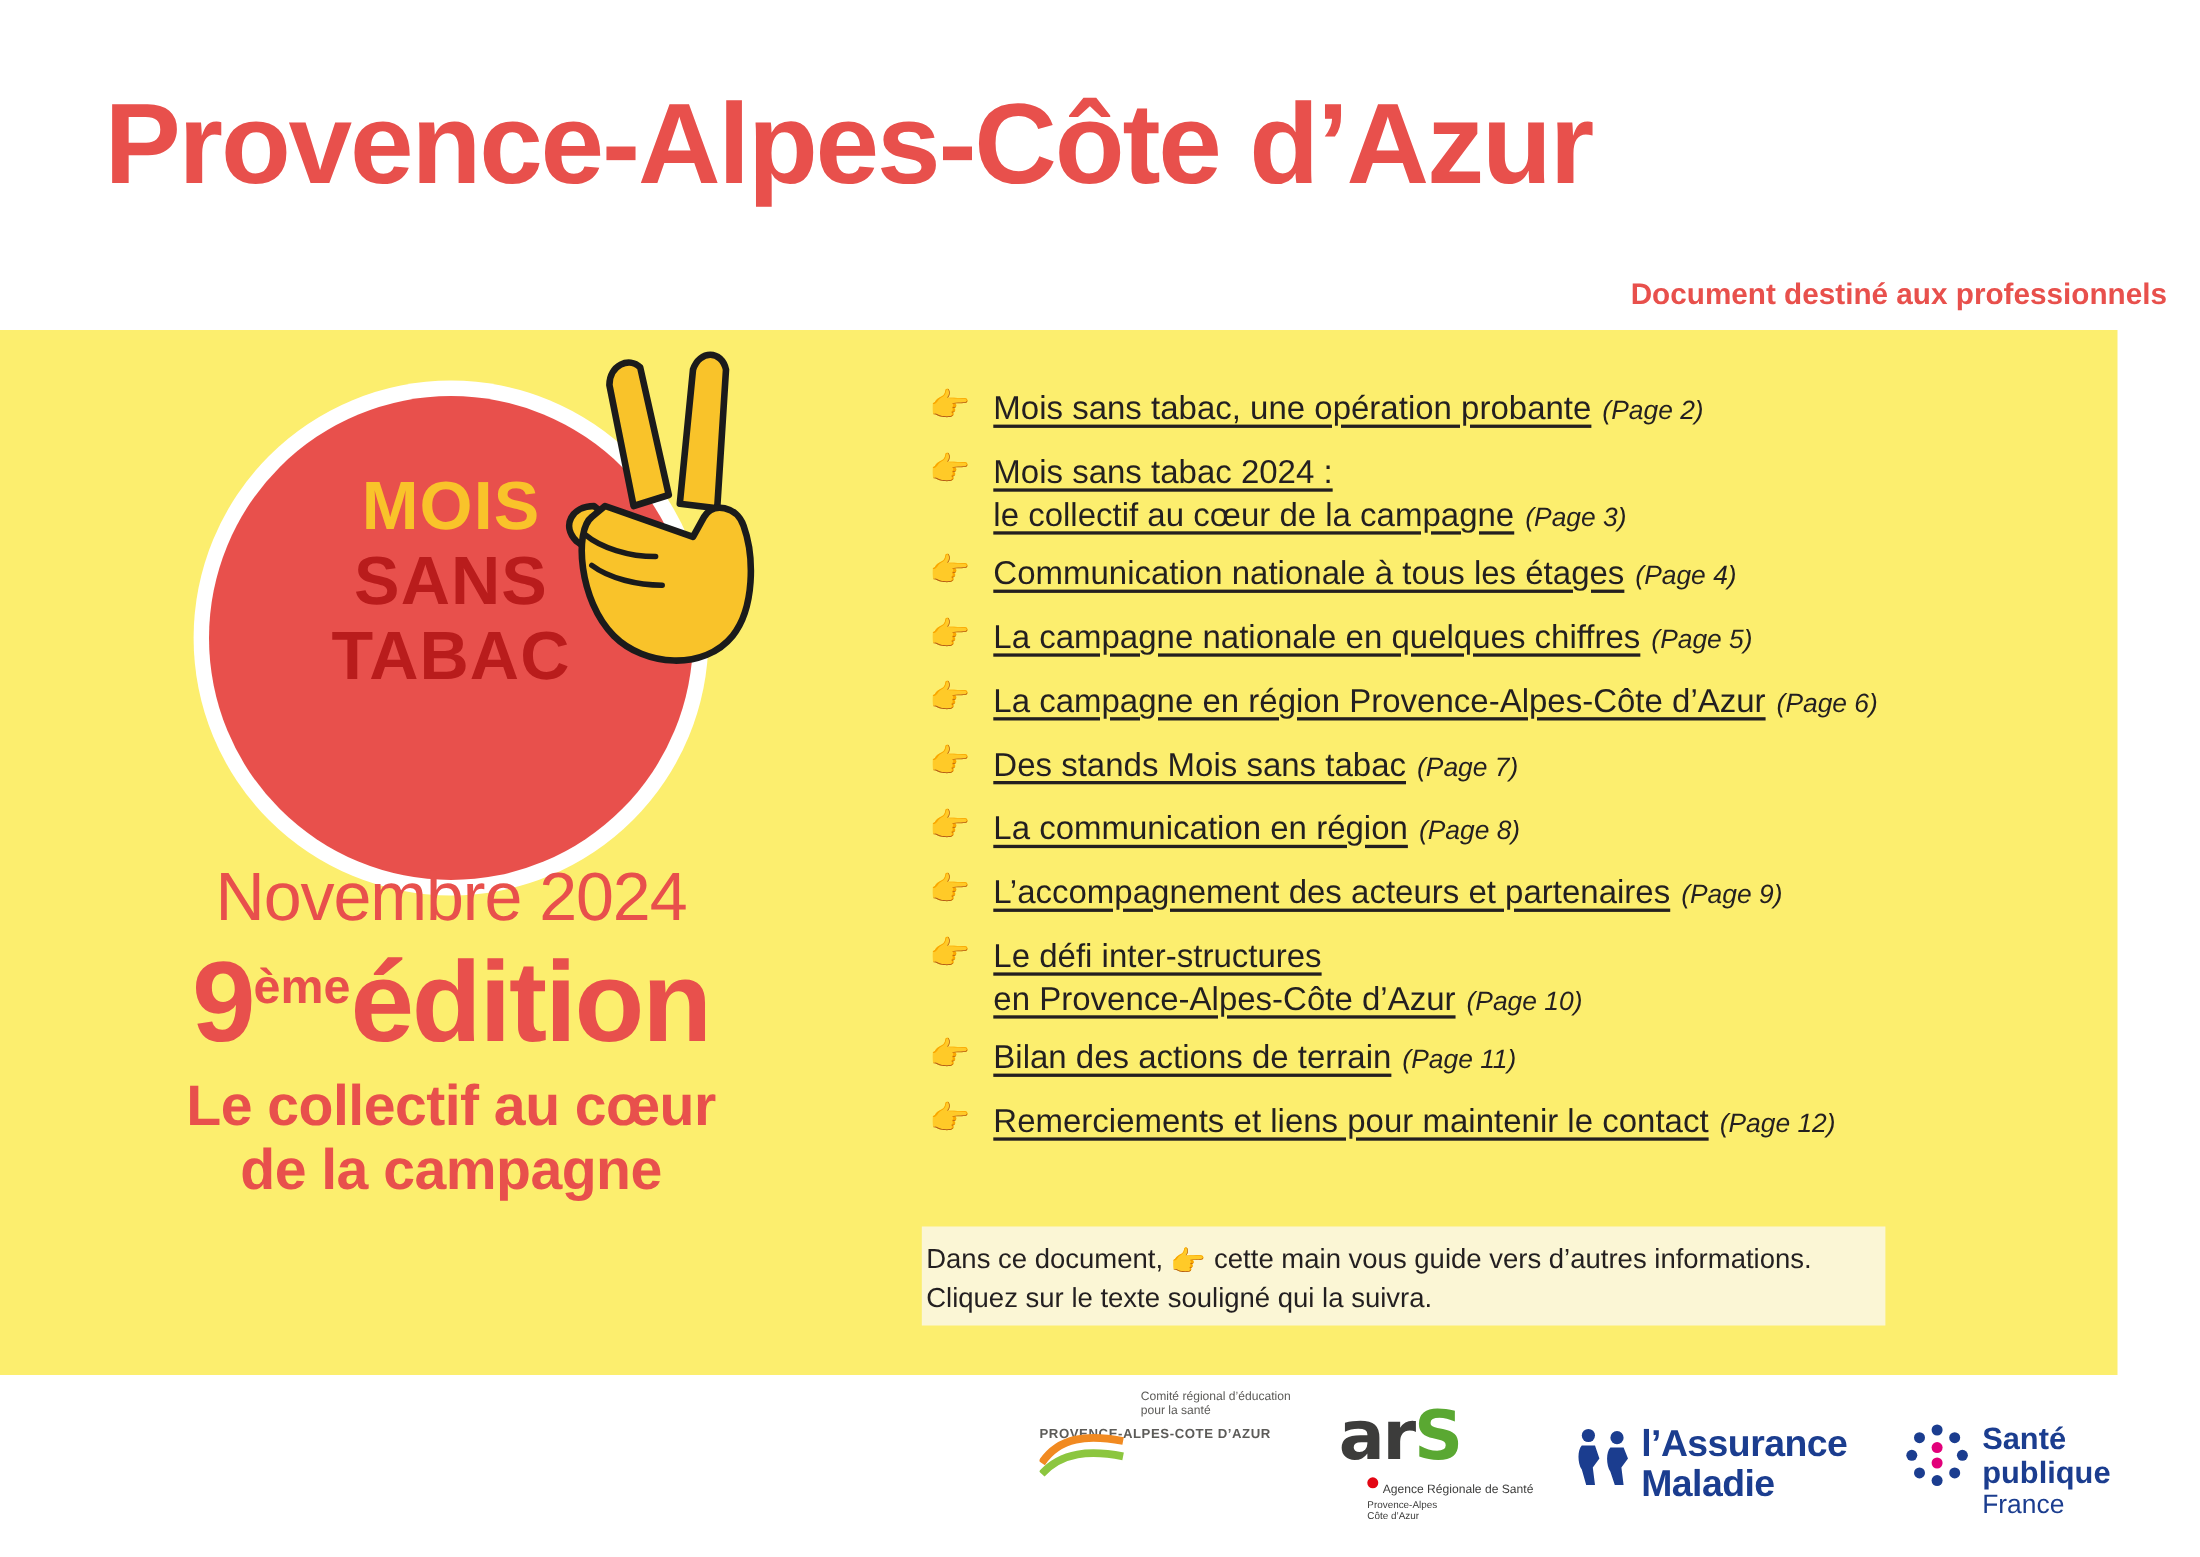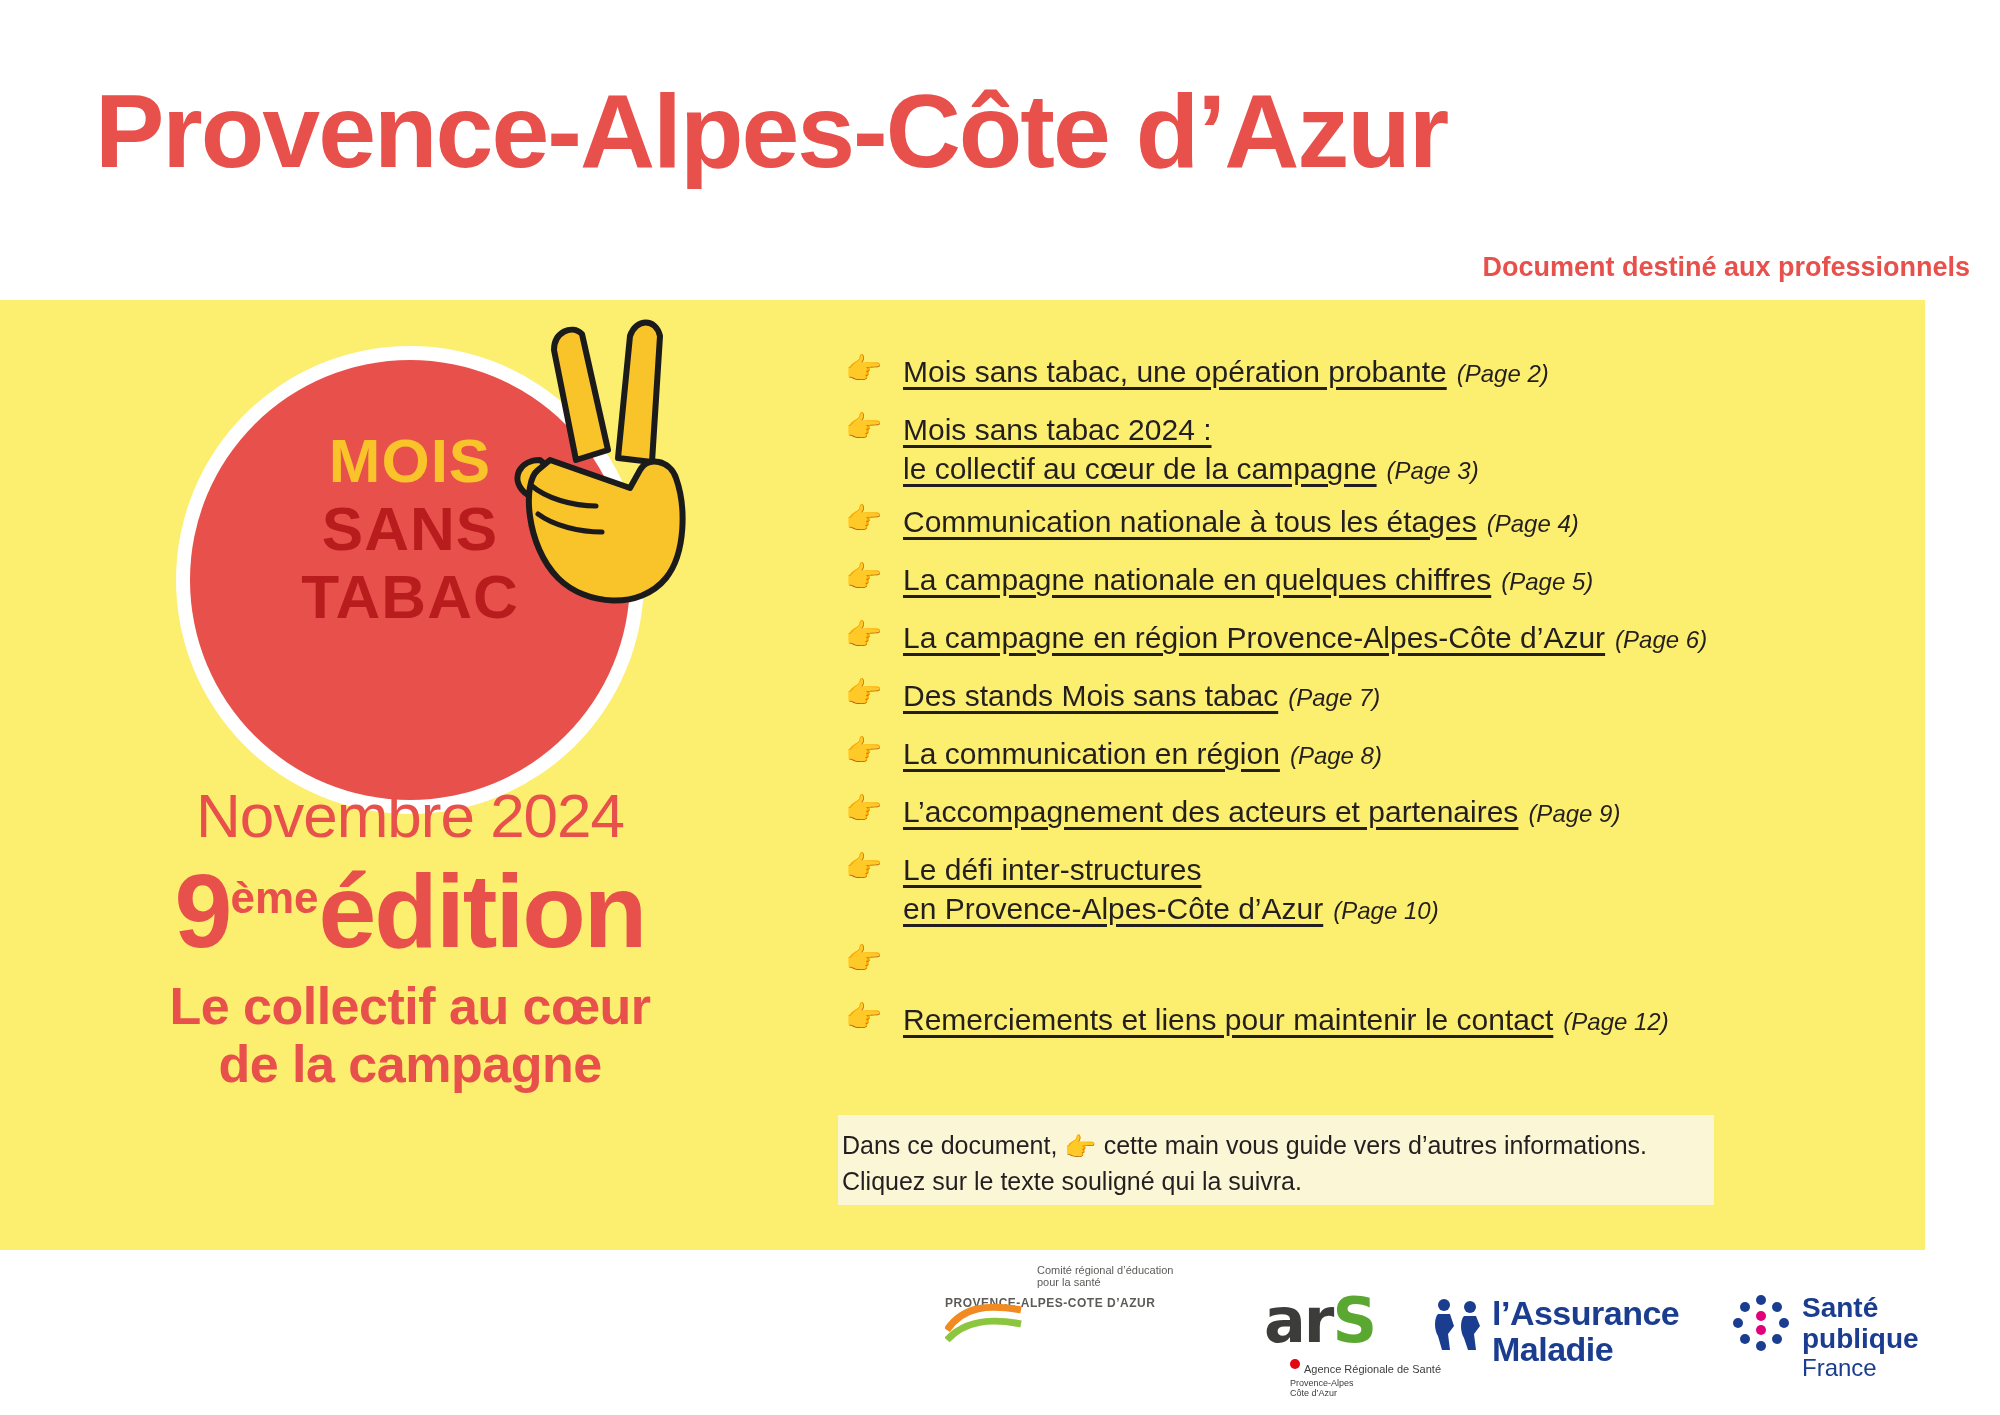--- a/index.html
+++ b/index.html
@@ -240,21 +240,21 @@
   }
   .cres-swoosh {
     position: absolute;
     left: 0px;
     top: 28px;
     width: 78px;
     height: 48px;
   }
 
   
-  .ars { left: 1264px; width: 190px; margin-top: 16px; }
+  .ars { left: 1217px; width: 190px; }
   .ars-name {
     font-size: 62px;
     font-weight: bold;
     color: #3c3c3b;
     letter-spacing: -2px;
     font-family: "DejaVu Sans", sans-serif;
   }
   .ars-s { color: #5aa832; }
   .ars-sub1 {
     font-size: 11px;
@@ -411,20 +411,23 @@
     <div class="toc-item">
       <span class="toc-hand">👉</span>
       <div class="toc-body">
         <div class="toc-line"><span class="toc-link">Le défi inter-structures</span></div>
         <div class="toc-line"><span class="toc-link">en Provence-Alpes-Côte d’Azur</span><span class="toc-page">(Page 10)</span></div>
       </div>
     </div>
 
     <div class="toc-item">
       <span class="toc-hand">👉</span>
+      <div class="toc-body">
+        <div class="toc-line"><span class="toc-link">Bilan des actions de terrain</span><span class="toc-page">(Page 11)</span></div>
+      </div>
     </div>
 
     <div class="toc-item">
       <span class="toc-hand">👉</span>
       <div class="toc-body">
         <div class="toc-line"><span class="toc-link">Remerciements et liens pour maintenir le contact</span><span class="toc-page">(Page 12)</span></div>
       </div>
     </div>
 
   </div>

